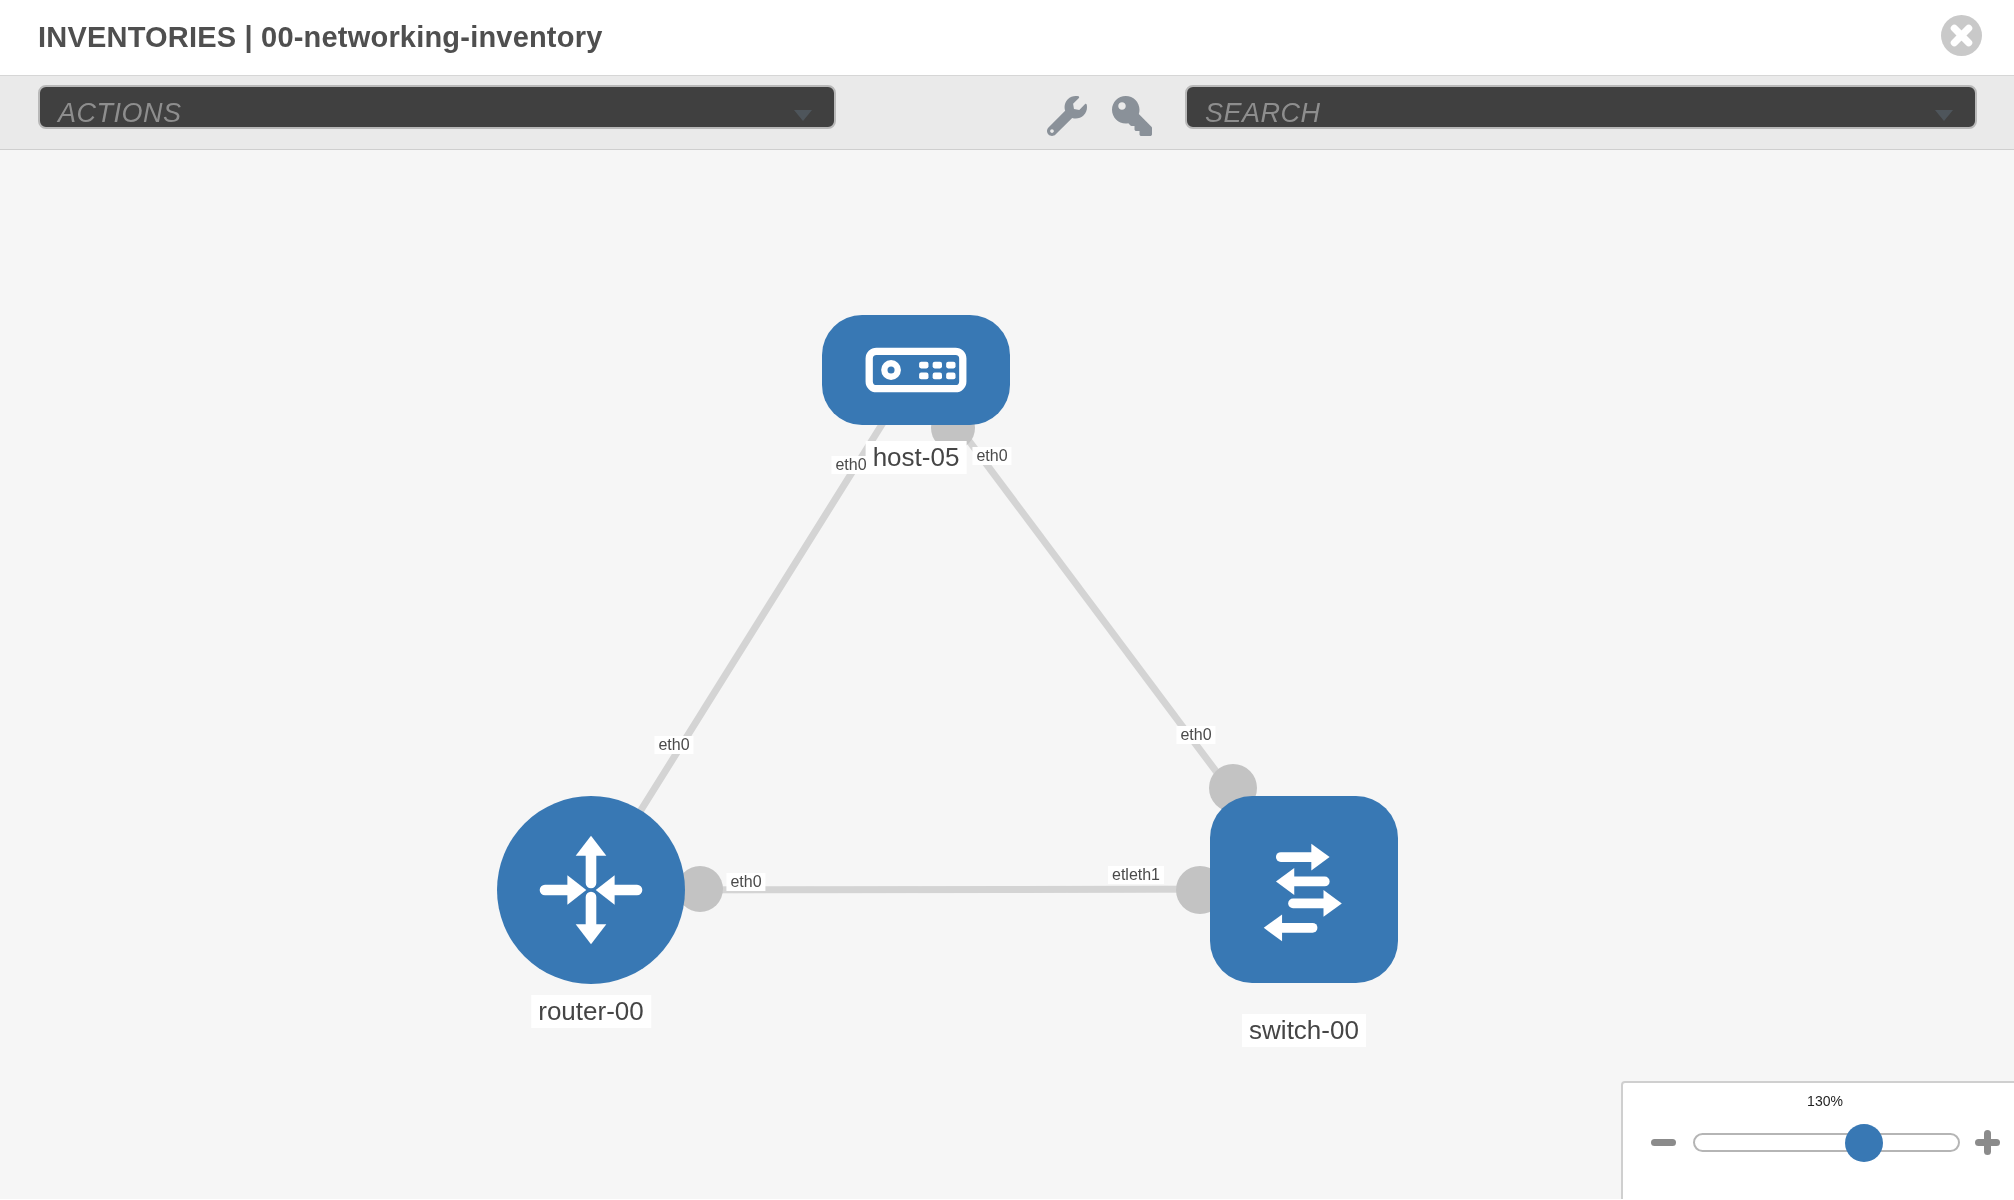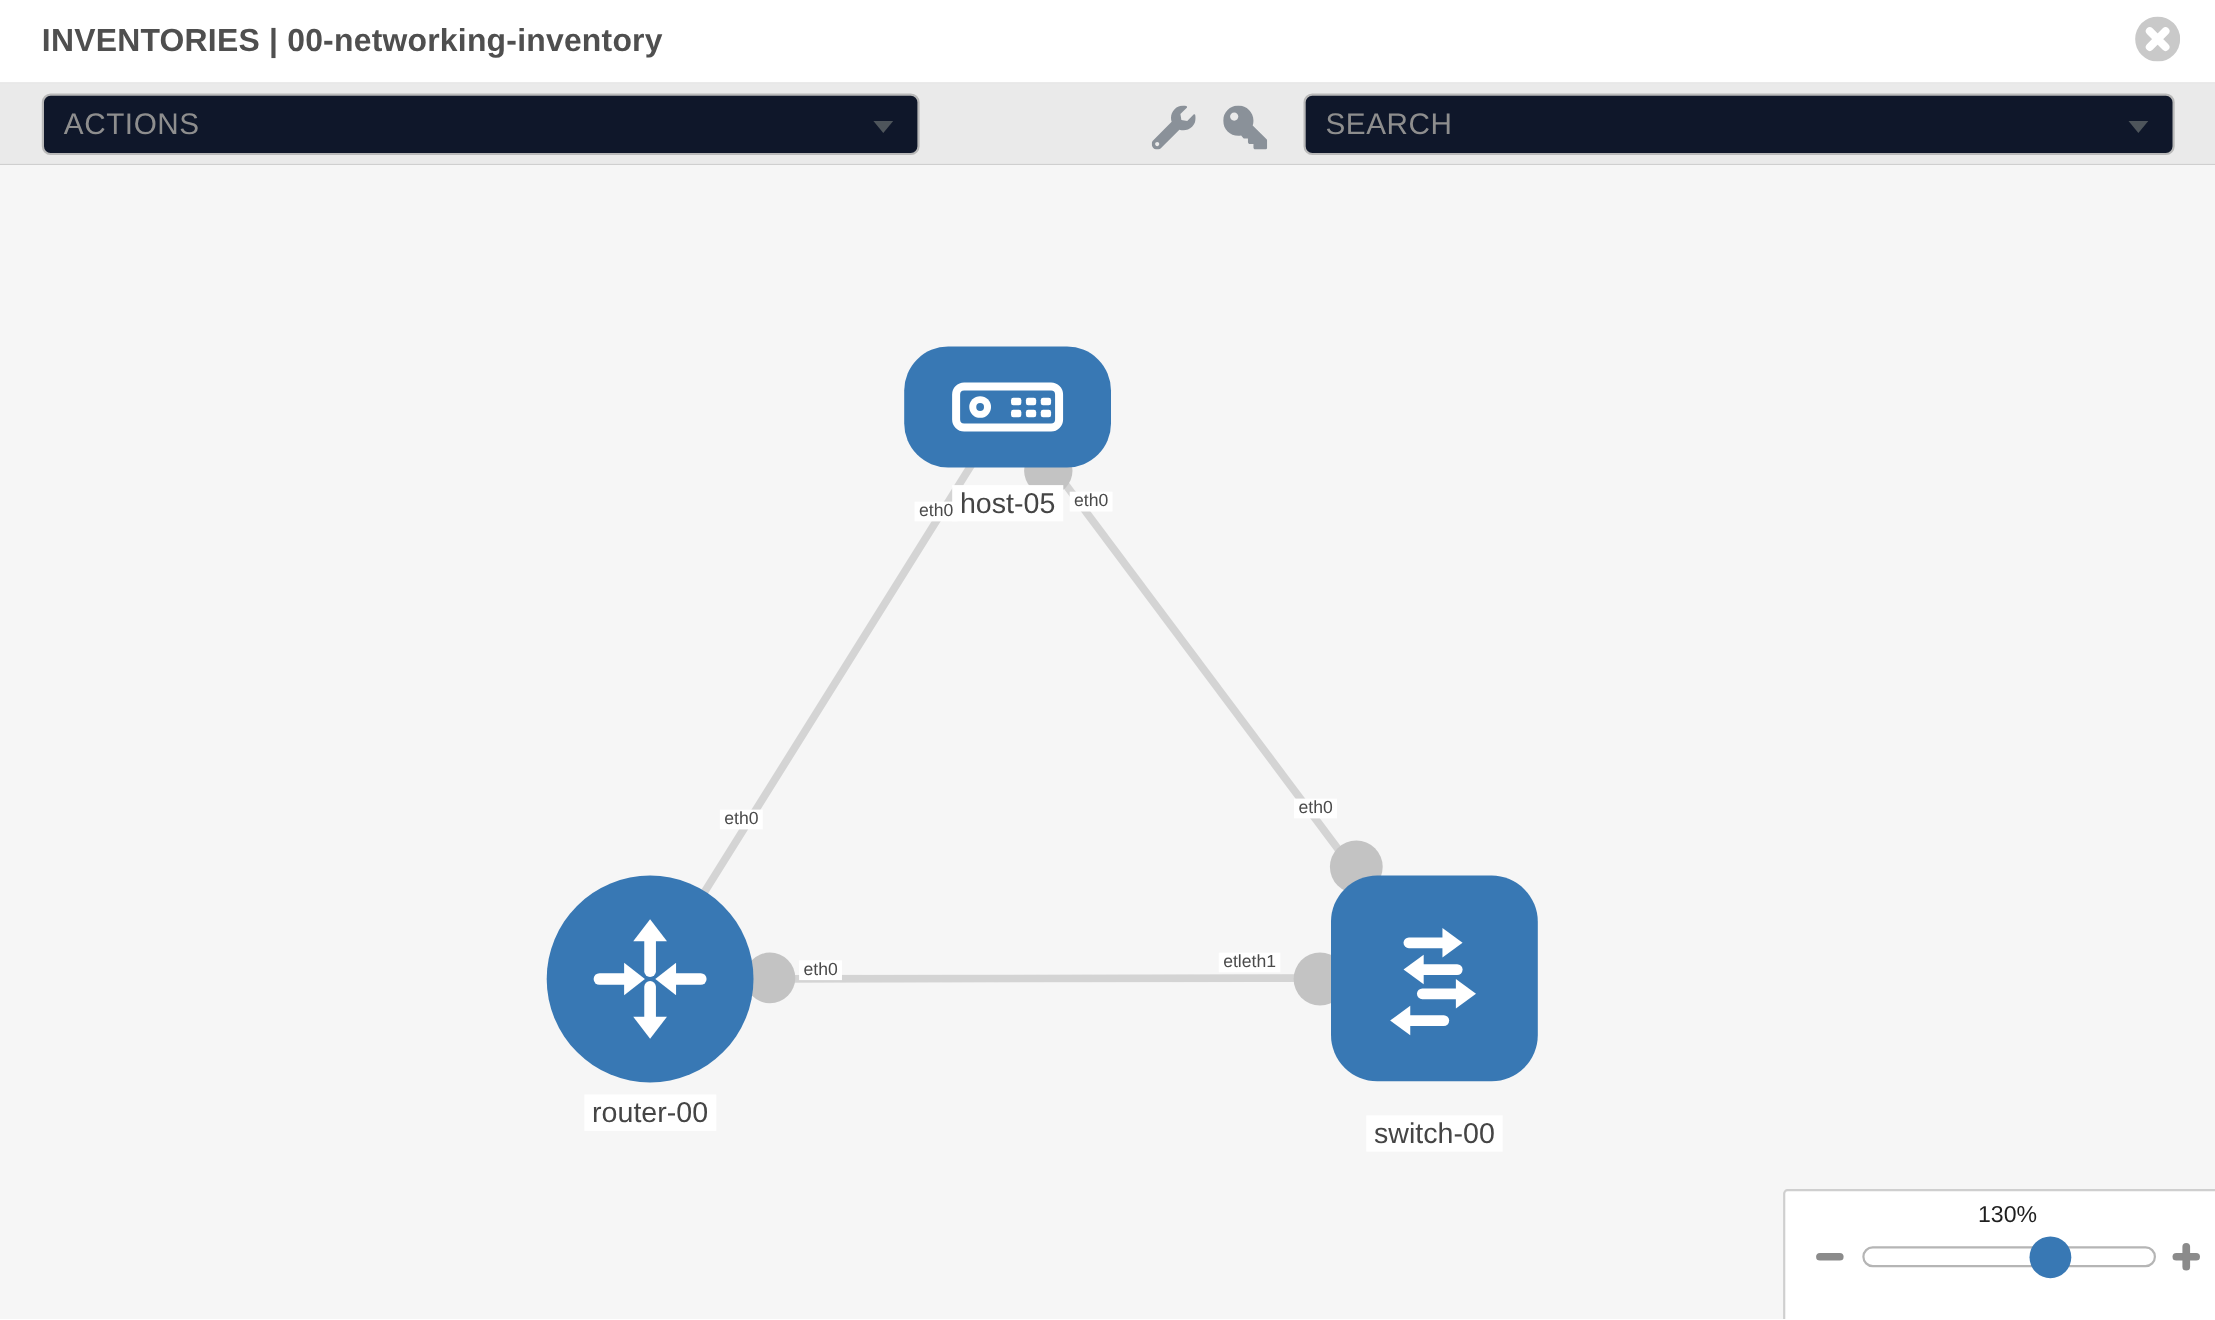--- a/index.html
+++ b/index.html
@@ -10,22 +10,22 @@
   .app-header { position:relative; width:100%; height:76px; background:#fff;
     border-bottom:1px solid #d6d6d6; }
   .app-title { position:absolute; left:38px; top:0; line-height:74px;
     font-size:29px; font-weight:bold; color:#4f4f4f; letter-spacing:.2px; }
   .close-btn { position:absolute; left:1941px; top:15px; width:41px; height:41px;
     cursor:pointer; }
 
   
   .toolbar { position:relative; width:100%; height:74px; background:#eaeaea;
     border-bottom:1px solid #cfcfcf; }
-  .combo { position:absolute; top:9px; height:56px; background:#0f172a;
-    border:2px solid #b9b9b9; border-radius:8px; cursor:pointer; }
+  .combo { position:absolute; top:9px; height:44px; background:#404040;
+    border:2px solid #b9b9b9; border-radius:8px; cursor:pointer;font-style:italic; }
   .combo-actions { left:38px; width:798px; }
   .combo-search { left:1185px; width:792px; }
   .combo-text { position:absolute; left:18px; top:0; line-height:52px;
     font-size:27px; color:#8e8e8e; letter-spacing:.5px; }
   .caret { position:absolute; right:22px; top:23px; width:0; height:0;
     border-left:9px solid transparent; border-right:9px solid transparent;
     border-top:11px solid #4e555b; }
   .tool-icon-btn { position:absolute; top:20px; width:40px; height:40px; cursor:pointer; }
   .tool-icon-btn svg { width:100%; height:100%; fill:#8a9199; }
   .btn-wrench { left:1047px; }
@@ -48,21 +48,21 @@
     white-space:nowrap; }
   .iface-label { position:absolute; z-index:3; transform:translateX(-50%);
     background:#fff; color:#4a4a4a; font-size:16px; padding:0 4px;
     white-space:nowrap; }
 
   
   .zoom-panel { position:absolute; z-index:4; left:1621px; top:931px;
     width:400px; height:280px; background:#fff; border:2px solid #cfcfcf;
     border-radius:4px; }
   .zoom-level { position:absolute; left:202px; top:10px; transform:translateX(-50%);
-    font-size:21px; color:#1f1f1f; }
+    font-size:14px; color:#1f1f1f; }
   .zoom-minus { position:absolute; left:28px; top:56px; width:25px; height:7px;
     border-radius:4px; background:#8b8b8b; cursor:pointer; }
   .zoom-track { position:absolute; left:70px; top:50px; width:267px; height:19px;
     border:2px solid #b5b5b5; border-radius:10px; background:#fff; cursor:pointer; }
   .zoom-knob { position:absolute; left:222px; top:41px; width:38px; height:38px;
     border-radius:50%; background:#3878b4; cursor:pointer; }
   .zoom-plus { position:absolute; left:352px; top:47px; width:25px; height:25px;
     cursor:pointer; }
   .zoom-plus::before { content:""; position:absolute; left:0; top:9px;
     width:25px; height:7px; border-radius:4px; background:#8b8b8b; }

